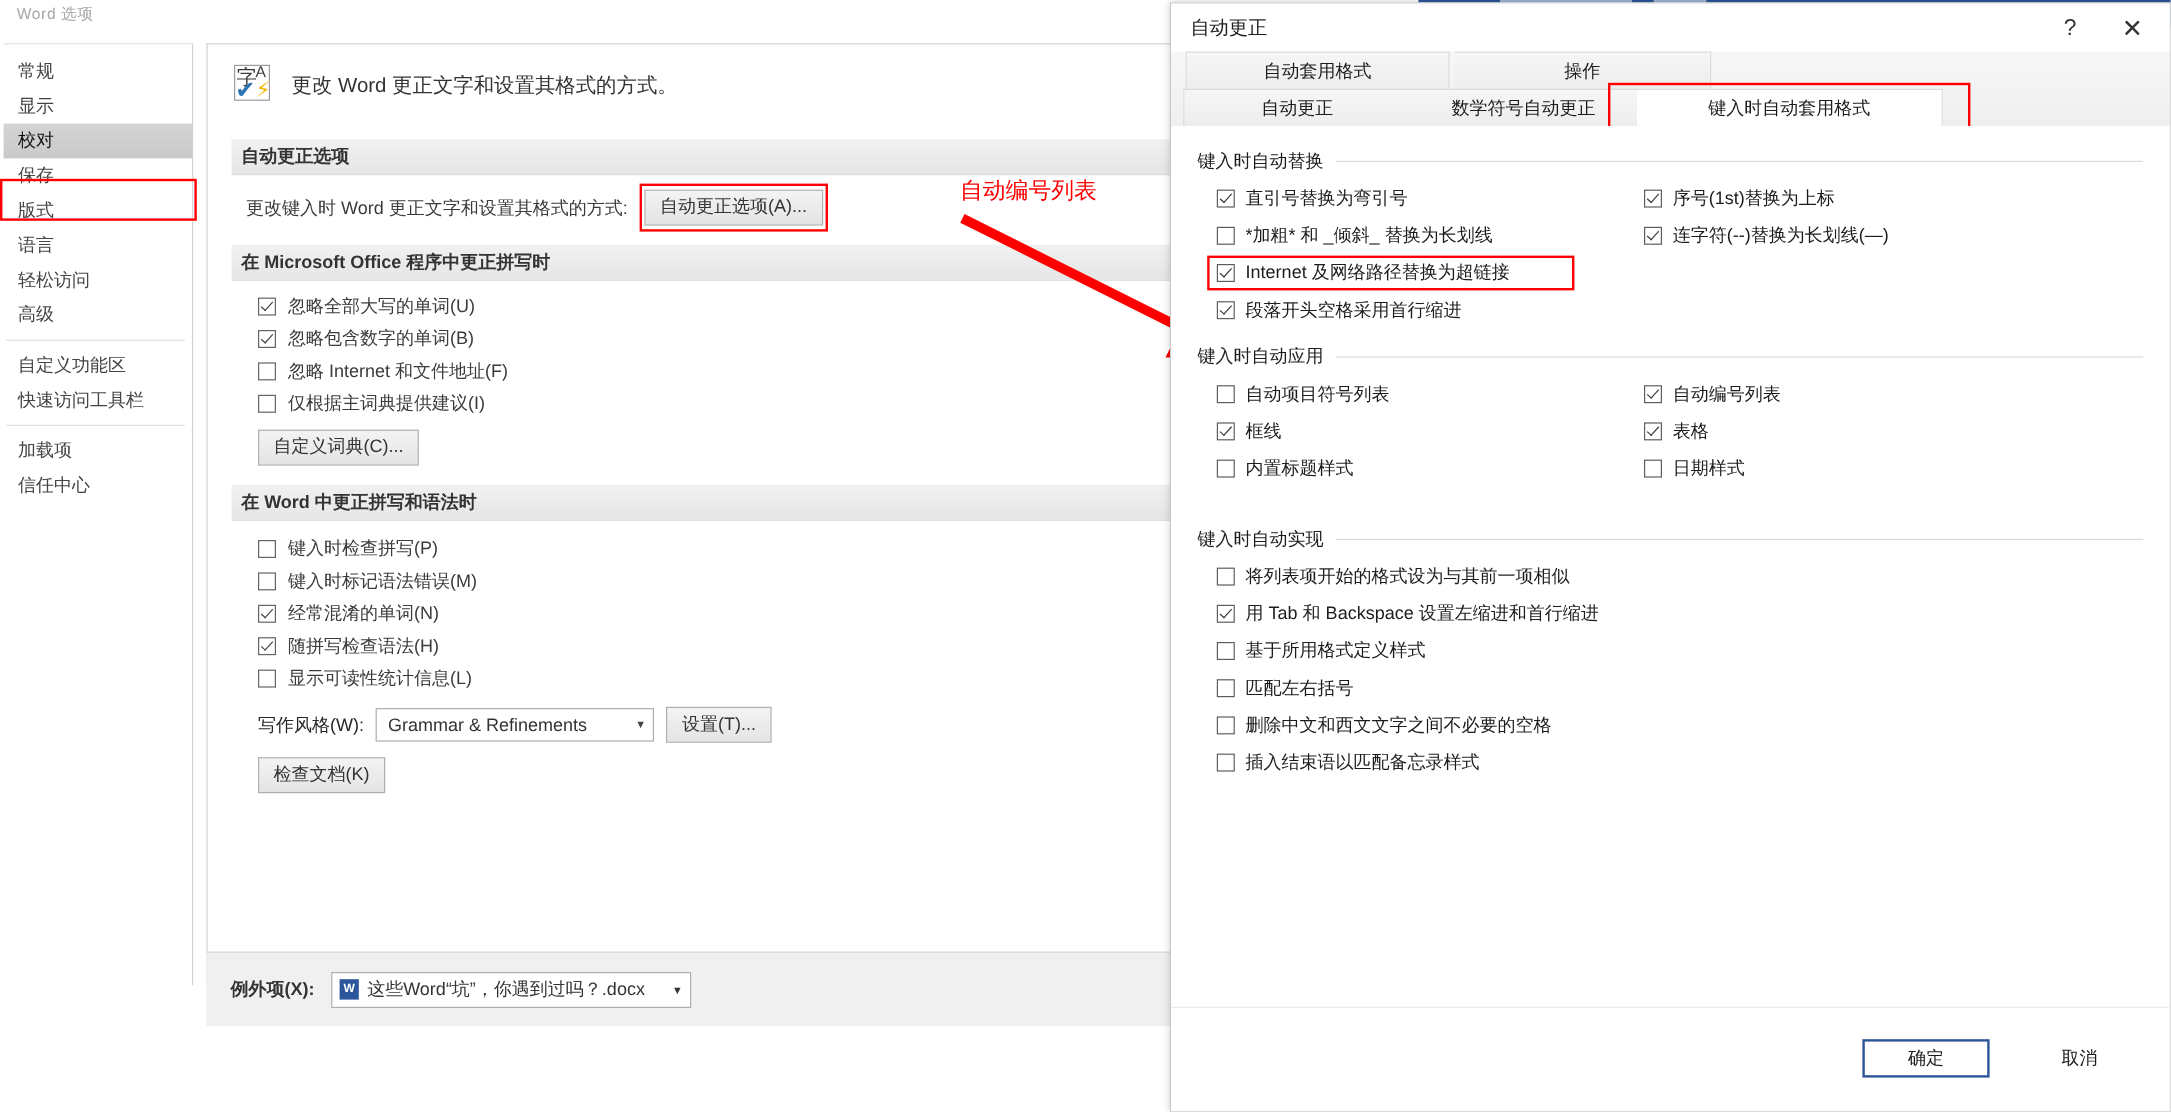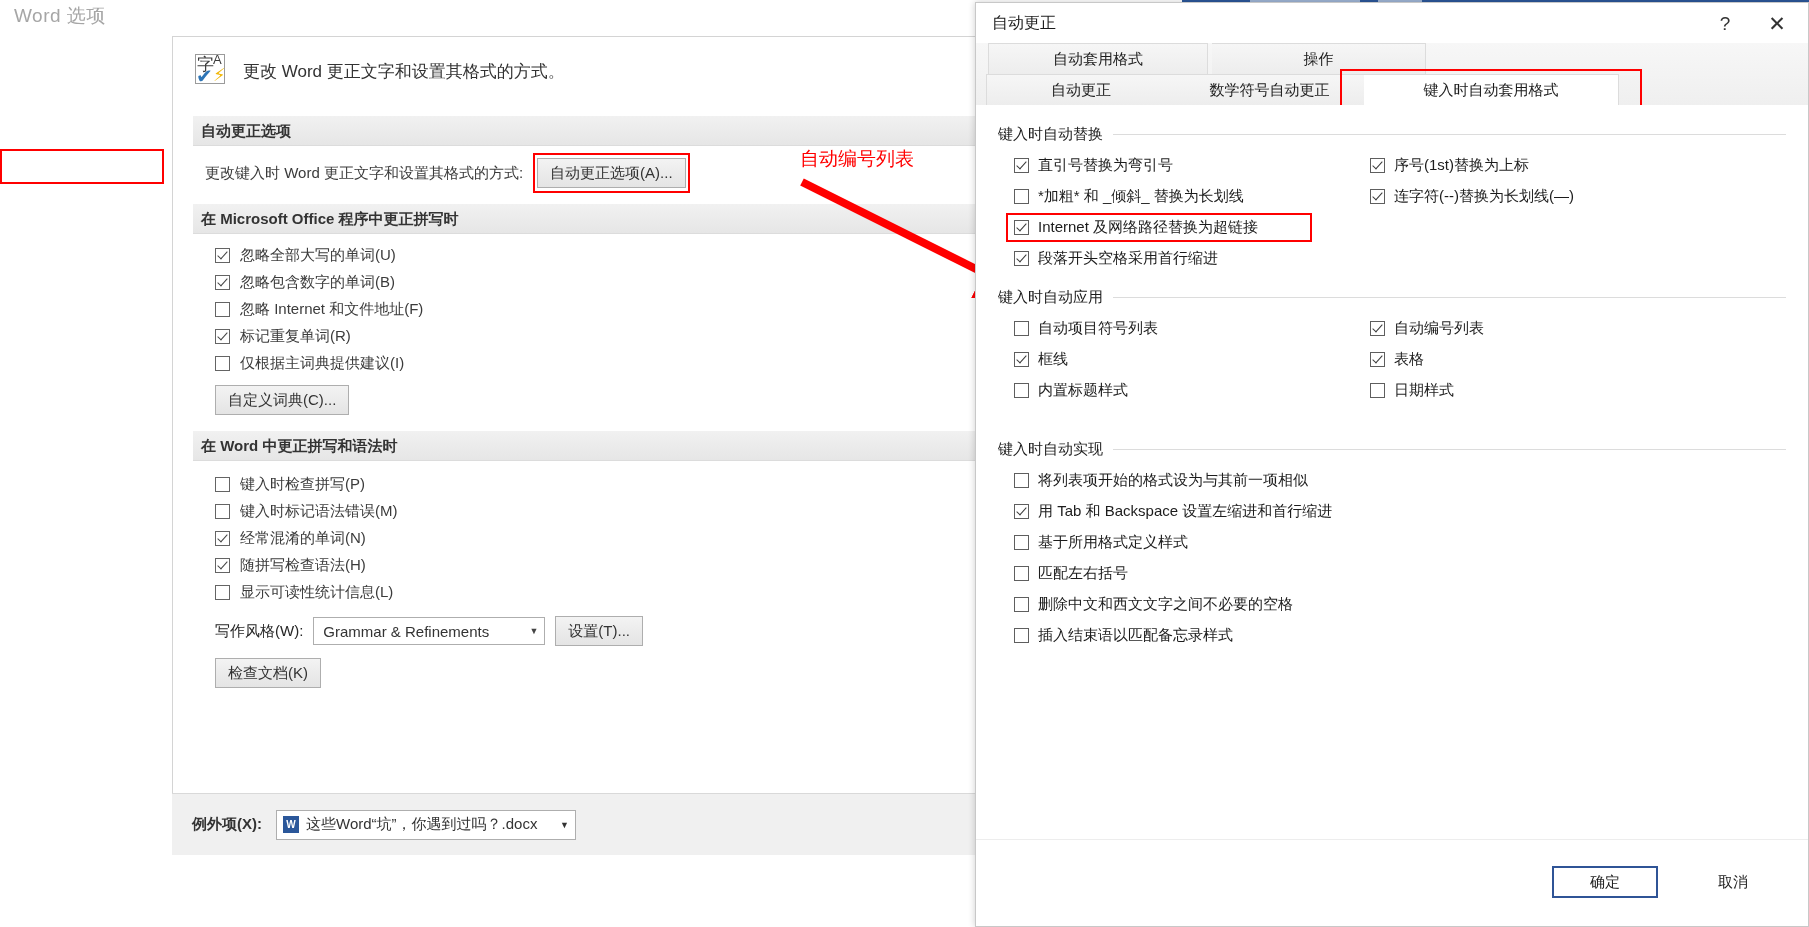--- a/index.html
+++ b/index.html
@@ -21,21 +21,21 @@
   #word-options {
     position: absolute;
     left: 0; top: 0;
     width: 1182px;
     height: 927px;
     background: #ffffff;
   }
   #wo-title {
     position: absolute;
     left: 14px; top: 3px;
-    font-size: 19px;
+    font-size: 13px;
     color: #a6a6a6;
     letter-spacing: .5px;
   }
   #wo-body {
     position: absolute;
     left: 0; top: 36px;
     right: 0; bottom: 0;
   }
 
   
@@ -457,20 +457,37 @@
   <div class="gg" style="left:412px;top:4px;width:26px;height:14px;"></div>
   <div class="gg" style="left:672px;top:4px;width:24px;height:14px;"></div>
 </div>
 
 <div id="word-options">
 
   <div id="wo-title">Word 选项</div>
 
   <div id="wo-body">
 
+    <div id="wo-sidebar">
+      <div class="nav-gap"></div>
+      <div class="nav-item">常规</div>
+      <div class="nav-item">显示</div>
+      <div class="nav-item selected">校对</div>
+      <div class="nav-item">保存</div>
+      <div class="nav-item">版式</div>
+      <div class="nav-item">语言</div>
+      <div class="nav-item">轻松访问</div>
+      <div class="nav-item">高级</div>
+      <div class="nav-sep"></div>
+      <div class="nav-item">自定义功能区</div>
+      <div class="nav-item">快速访问工具栏</div>
+      <div class="nav-sep"></div>
+      <div class="nav-item">加载项</div>
+      <div class="nav-item">信任中心</div>
+    </div>
     <div id="nav-highlight"></div>
 
     <div id="wo-content">
 
       <div id="wo-header">
         <div class="spell-icon">
           <div class="box"></div>
           <div class="zi">字</div>
           <div class="aa">A</div>
           <div class="tick">✔</div>
@@ -496,24 +513,20 @@
           <span class="cbx checked"></span>
           <span>忽略全部大写的单词(U)</span>
         </div>
         <div class="cbx-row">
           <span class="cbx checked"></span>
           <span>忽略包含数字的单词(B)</span>
         </div>
         <div class="cbx-row">
           <span class="cbx"></span>
           <span>忽略 Internet 和文件地址(F)</span>
-        </div>
-        <div class="cbx-row">
-          <span class="cbx checked"></span>
-          <span>标记重复单词(R)</span>
         </div>
         <div class="cbx-row">
           <span class="cbx"></span>
           <span>仅根据主词典提供建议(I)</span>
         </div>
         <div class="btn-indent">
           <span class="win-btn">自定义词典(C)...</span>
         </div>
       </div>
 

